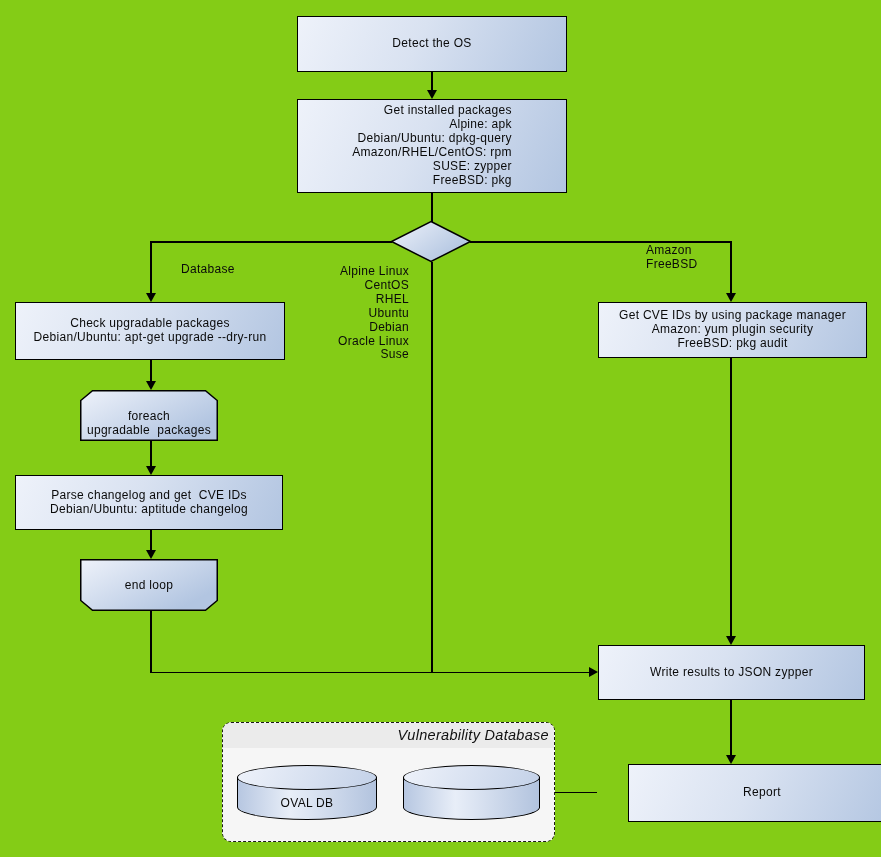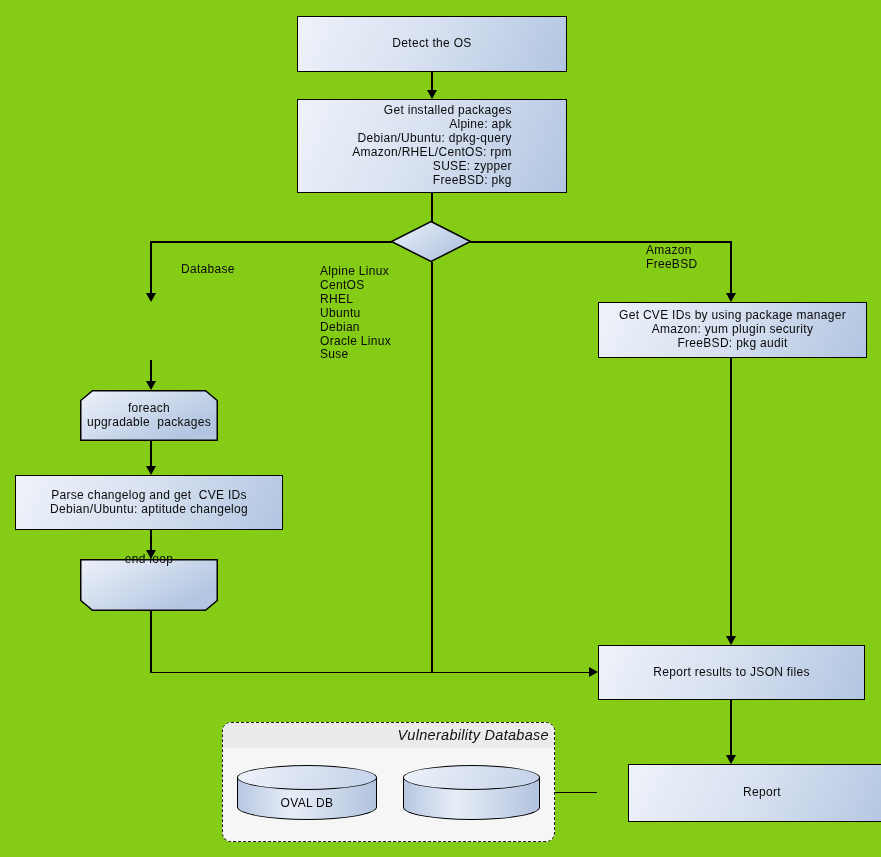--- a/index.html
+++ b/index.html
@@ -16,37 +16,37 @@
   .txt{
     white-space:pre;text-align:center;font-size:12px;line-height:13.9px;
     letter-spacing:0.3px;color:#0a0a0a;
   }
   .txt.right{text-align:right;}
   .lbl{
     position:absolute;font-size:12px;line-height:13.9px;letter-spacing:0.3px;
     white-space:pre;color:#0a0a0a;
   }
   .lbl.center{text-align:left;}
-  .lbl.right{}
+  .lbl.right{text-align:right;}
   .line{position:absolute;background:#000;}
   .hline{height:1.5px;}
   .vline{width:1.5px;}
   .arr-d{
     position:absolute;width:0;height:0;
     border-left:5px solid transparent;border-right:5px solid transparent;
     border-top:9px solid #000;
   }
   .arr-r{
     position:absolute;width:0;height:0;
     border-top:5px solid transparent;border-bottom:5px solid transparent;
     border-left:9px solid #000;
   }
   .shape-svg{position:absolute;overflow:visible;}
   .overlay{
-    position:absolute;display:flex;align-items:center;justify-content:center;
+    position:absolute;display:flex;justify-content:center;margin-top:20px;
   }
   
   .group{
     position:absolute;left:222px;top:722px;width:333px;height:120px;
     border:1.5px dashed #1a1a1a;border-radius:9px;background:#f6f6f6;
     box-sizing:border-box;
   }
   .group-titleband{
     position:absolute;left:0;top:0;right:0;height:25px;background:#ebebeb;
     border-radius:8px 8px 0 0;
@@ -86,34 +86,38 @@
 
   <div class="node" style="left:297px;top:99px;width:270px;height:94px">
     <div class="txt right">Get installed packages
 Alpine: apk
 Debian/Ubuntu: dpkg-query
 Amazon/RHEL/CentOS: rpm
 SUSE: zypper
 FreeBSD: pkg</div>
   </div>
 
+  <div class="node" style="left:15px;top:302px;width:270px;height:58px">
+    <div class="txt">Check upgradable packages
+Debian/Ubuntu: apt-get upgrade --dry-run</div>
+  </div>
 
   <div class="node" style="left:598px;top:302px;width:269px;height:56px">
     <div class="txt">Get CVE IDs by using package manager
 Amazon: yum plugin security
 FreeBSD: pkg audit</div>
   </div>
 
   <div class="node" style="left:15px;top:475px;width:268px;height:55px">
     <div class="txt">Parse changelog and get  CVE IDs
 Debian/Ubuntu: aptitude changelog</div>
   </div>
 
   <div class="node" style="left:598px;top:645px;width:267px;height:55px">
-    <div class="txt">Report results to JSON files</div>
+    <div class="txt">Write results to JSON zypper</div>
   </div>
 
   <div class="node" style="left:628px;top:764px;width:268px;height:58px">
     <div class="txt">Report</div>
   </div>
 
   <svg class="shape-svg" style="left:390px;top:220px" width="82" height="43">
     <defs>
       <linearGradient id="gbox" x1="0%" y1="0%" x2="95%" y2="65%">
         <stop offset="0" stop-color="#eef2fa"></stop>
@@ -127,21 +131,21 @@
     <polygon points="12.5,0.75 125.5,0.75 137.25,10.5 137.25,50.25 0.75,50.25 0.75,10.5" fill="url(#gbox)" stroke="#000" stroke-width="1.5"></polygon>
   </svg>
   <div class="overlay" style="left:80px;top:390px;width:138px;height:51px">
     <div class="txt">foreach
 upgradable  packages</div>
   </div>
 
   <svg class="shape-svg" style="left:80px;top:559px" width="138" height="52">
     <polygon points="0.75,0.75 137.25,0.75 137.25,41.5 125.5,51.25 12.5,51.25 0.75,41.5" fill="url(#gbox)" stroke="#000" stroke-width="1.5"></polygon>
   </svg>
-  <div class="overlay" style="left:80px;top:534px;width:138px;height:52px">
+  <div class="overlay" style="left:80px;top:559px;width:138px;height:52px">
     <div class="txt">end loop</div>
   </div>
 
   <div class="lbl center" style="left:181px;top:263px;width:80px">Database</div>
 
   <div class="lbl right" style="left:320px;top:265px;width:89px">Alpine Linux
 CentOS
 RHEL
 Ubuntu
 Debian

